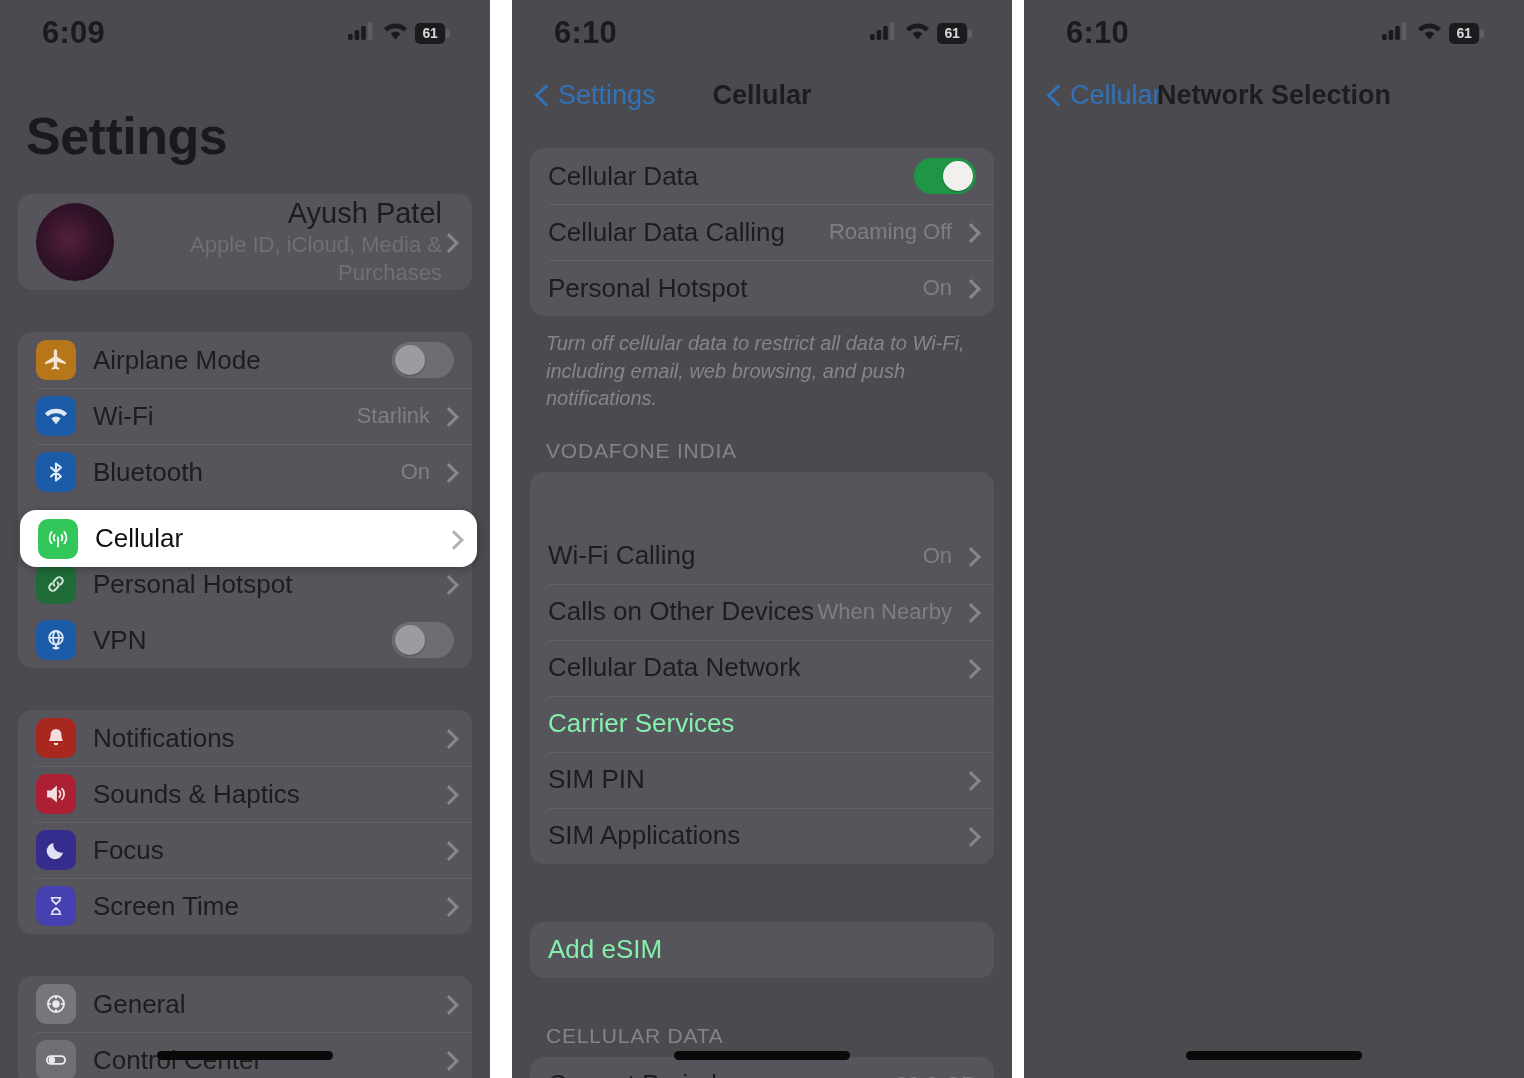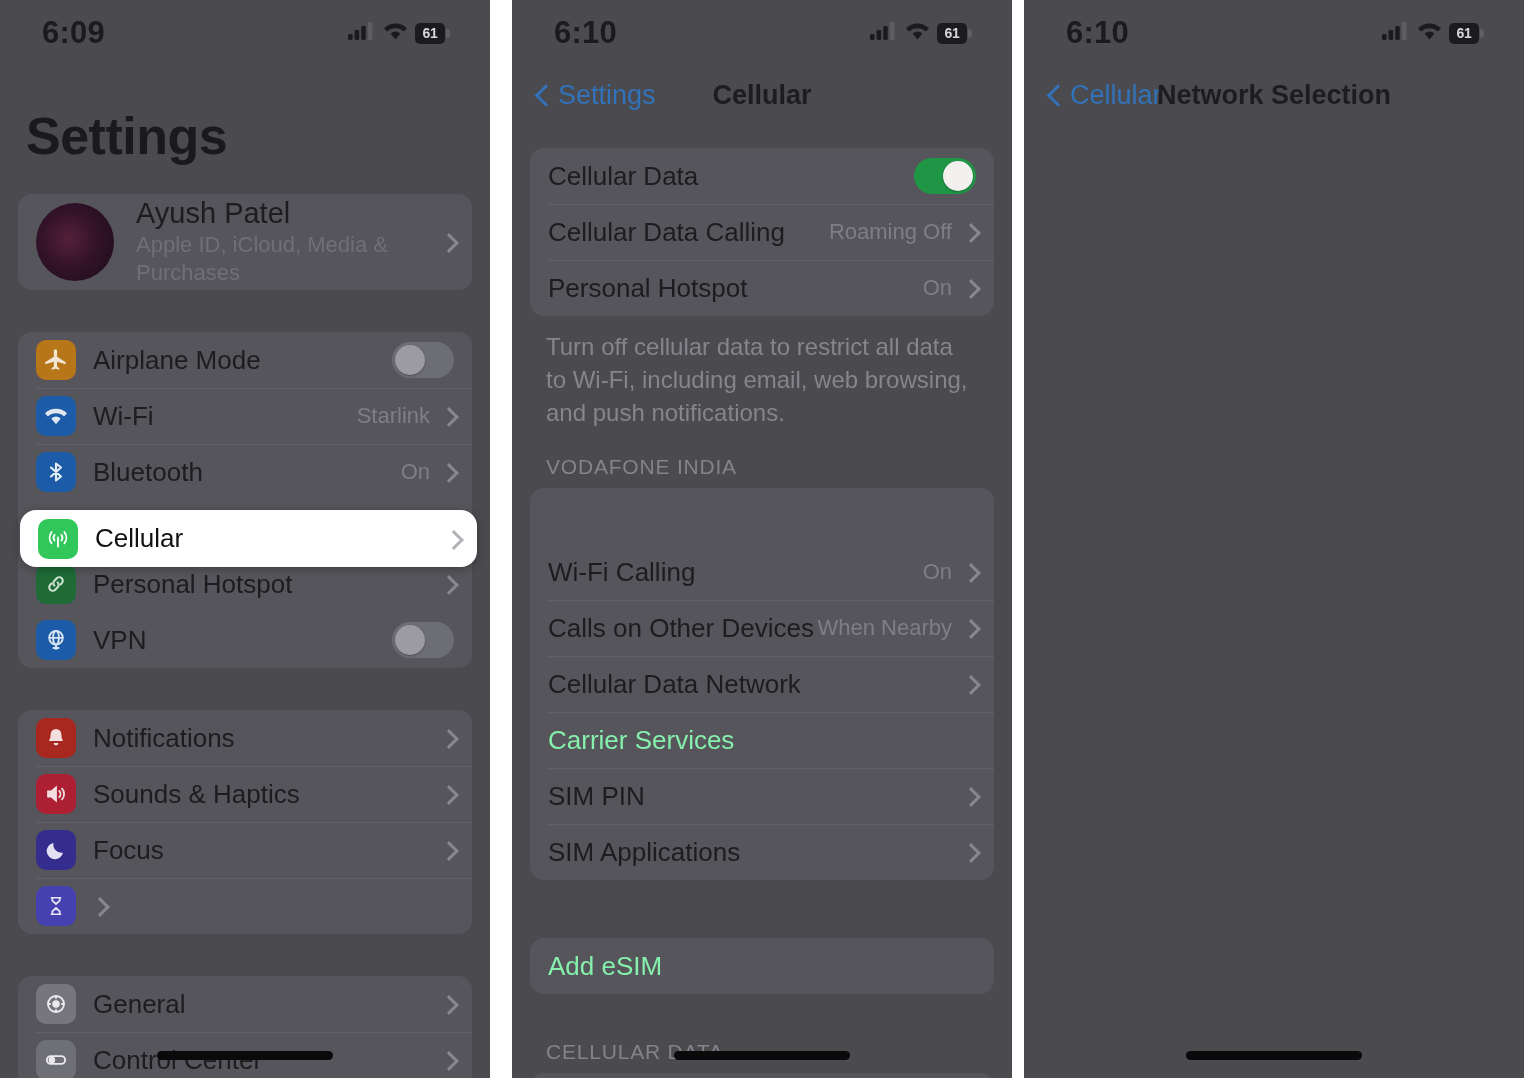--- a/index.html
+++ b/index.html
@@ -124,22 +124,23 @@
   .tgl.on .knob{left:29px;background:#f2f0ef;}
   .tgl.off{background:#6d6d74;}
   .tgl.off .knob{left:3px;background:#9b9ba1;}
 
   
   .sect{
     font-size:21px;color:#838389;letter-spacing:.8px;
     padding:26px 0 9px 34px;
   }
   .footnote{
-    font-size:24px;line-height:1.38;color:#85858b;
+    font-size:20px;line-height:1.38;color:#85858b;
     padding:14px 42px 0 34px;
+    font-style:italic;
   }
   .gap-s{height:24px;}
   .gap-m{height:42px;}
   .gap-l{height:58px;}
 
   
   .hl-card{
     position:absolute;background:#ffffff;border-radius:16px;
     box-shadow:0 2px 10px rgba(0,0,0,.28);
     display:flex;align-items:center;box-sizing:border-box;
@@ -190,21 +191,21 @@
           <span class="shell"></span>
           <span class="cap"></span>
           <span class="pct">61</span>
         </span>
       </div>
     </div>
 
     <div class="bigtitle">Settings</div>
 
     <div class="group">
-      <div class="row" style="min-height:96px;">
+      <div class="row" style="min-height:96px;text-align:right;">
         <span class="avatar"></span>
         <span style="flex:1 1 auto;">
           <span class="acct-name" style="display:block;">Ayush Patel</span>
           <span class="acct-sub" style="display:block;">Apple ID, iCloud, Media &amp; Purchases</span>
         </span>
         <span class="chev-r"></span>
       </div>
     </div>
 
     <div class="gap-m"></div>
@@ -321,20 +322,21 @@
         </span>
         <span class="label">Focus</span>
         <span class="chev-r"></span>
       </div>
       <div class="row">
         <span class="tile" style="background:#4541b0;">
           <svg width="22" height="24" viewBox="0 0 24 24" fill="none" stroke="#e5e3f5" stroke-width="1.9" stroke-linecap="round" stroke-linejoin="round">
             <path d="M7 3h10M7 21h10M8 3v3.2l4 3.6 4-3.6V3M8 21v-3.2l4-3.6 4 3.6V21"></path>
           </svg>
         </span>
+        <span class="label">Screen Time</span>
         <span class="chev-r"></span>
       </div>
     </div>
 
     <div class="gap-m"></div>
 
     <div class="group">
       <div class="row">
         <span class="tile" style="background:#76767c;">
           <svg width="26" height="26" viewBox="0 0 24 24" fill="none" stroke="#ebebef" stroke-width="1.7">

